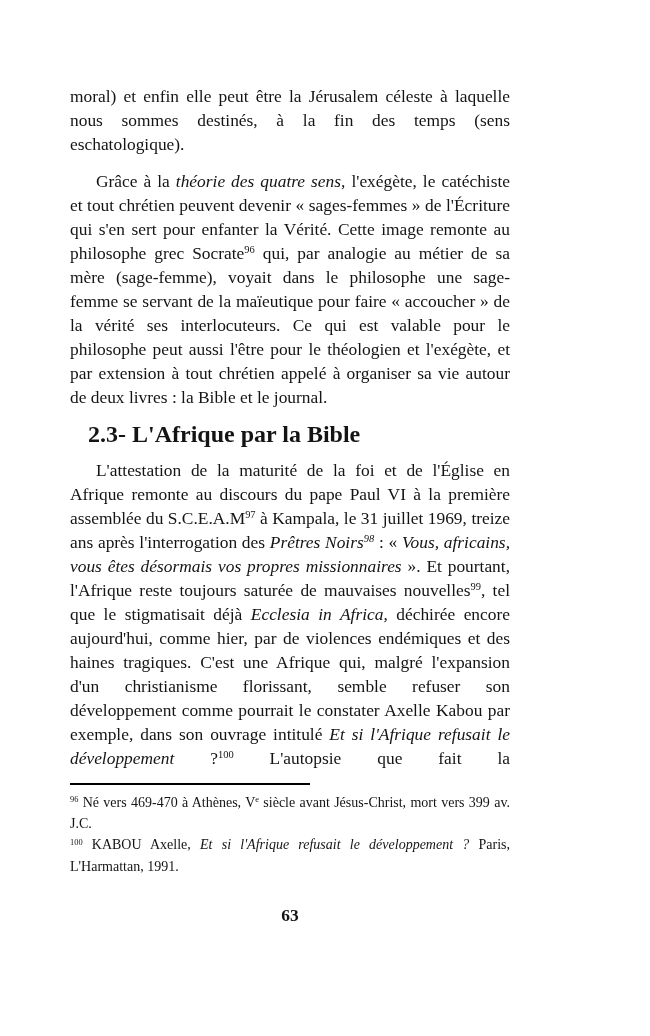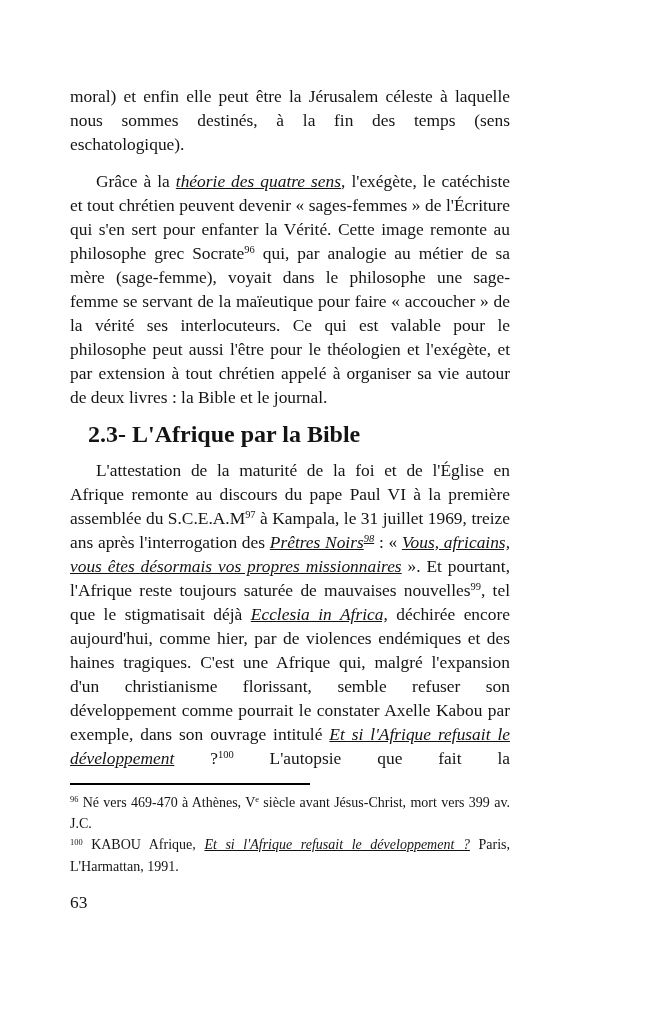--- a/index.html
+++ b/index.html
@@ -27,21 +27,21 @@
   p.indent { text-indent: 26px; }
   p.cont { text-align-last: justify; }
   h2.heading {
     margin: 11px 0 12px 0;
     font-size: 24px;
     line-height: 24px;
     font-weight: bold;
     text-indent: 18px;
     text-align: left;
   }
-  .it { font-style: italic; text-decoration: underline; }
+  .it { font-style: italic; }
   .page sup {
     font-size: 0.6em;
     line-height: 0;
     position: relative;
     top: -0.55em;
     vertical-align: baseline;
   }
   .footnotes { margin-top: 0; }
   .fn-rule {
     width: 240px;
@@ -49,24 +49,25 @@
     background: #000000;
     margin: 0 0 7px 0;
   }
   .footnotes p.footnote {
     margin: 0;
     font-size: 14px;
     line-height: 21.4px;
     text-align: justify;
   }
   .page-num {
-    margin-top: 13px;
-    text-align: left;
+    margin-top: 26px;
+    text-align: center;
     font-size: 17.4px;
     line-height: 24px;
+    font-weight: bold;
   }
 </style>
 </head>
 <body>
 
 <div class="page">
 
   <div class="body-text">
     <p class="para"><span>moral) et enfin elle peut être la Jérusalem céleste à laquelle nous sommes destinés, à la fin des temps (sens eschatologique).</span></p>
 
@@ -78,18 +79,18 @@
   </div>
 
   <div class="footnotes">
     <div class="fn-rule"></div>
 
     <p class="footnote"><sup>96</sup><span class="fn-text"><span> Né vers 469-470 à Athènes, V</span><sup>e</sup><span> siècle avant Jésus-Christ, mort vers 399 av. J.C.</span></span></p>
 
 
 
 
-    <p class="footnote"><sup>100</sup><span class="fn-text"><span> KABOU Afrique, </span><span class="it">Et si l'Afrique refusait le développement&nbsp;?</span><span> Paris, L'Harmattan, 1991.</span></span></p>
+    <p class="footnote"><sup>100</sup><span class="fn-text"><span> KABOU Axelle, </span><span class="it">Et si l'Afrique refusait le développement&nbsp;?</span><span> Paris, L'Harmattan, 1991.</span></span></p>
   </div>
 
   <div class="page-num">63</div>
 
 </div>
 
 </body></html>

